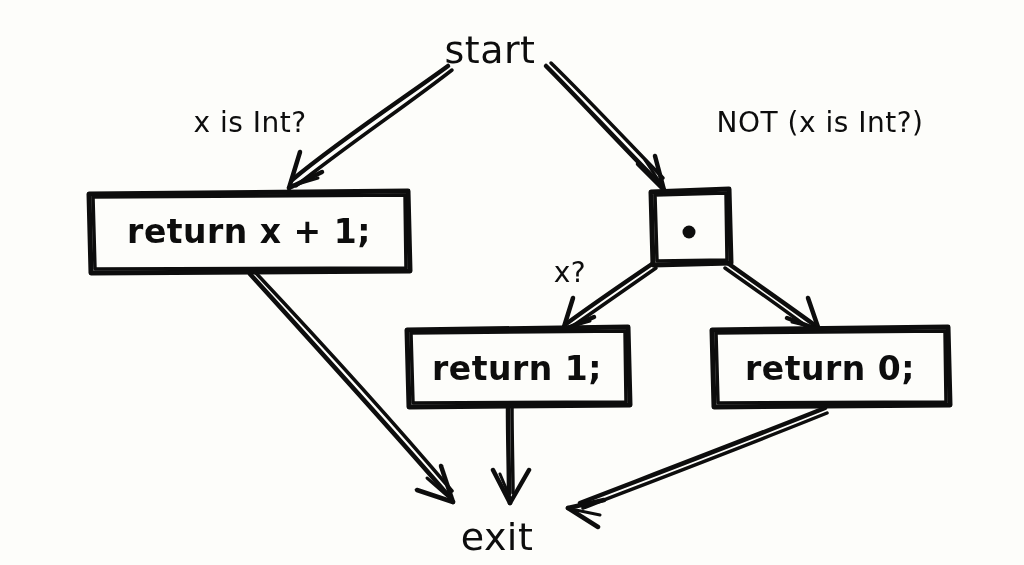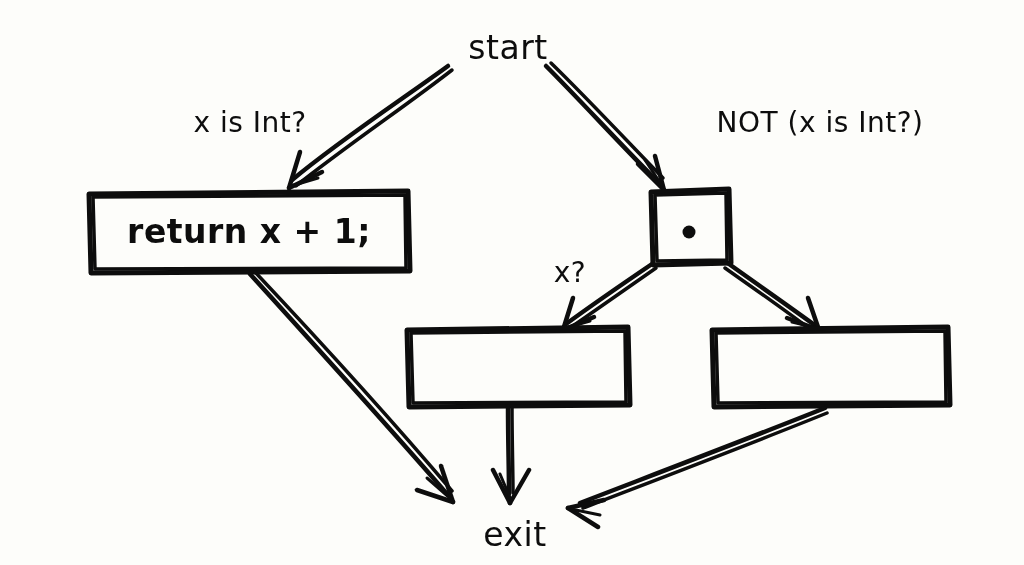--- a/index.html
+++ b/index.html
@@ -49,23 +49,22 @@
   }
   .node-text {
     font-size: 33px;
     font-weight: 700;
   }
   .edge-text {
     font-size: 28px;
     font-weight: 500;
   }
   .term-text {
-    font-size: 33px;
+    font-size: 38px;
     font-weight: 500;
-    margin-left: 18px;
   }
   .center-x {
     transform: translateX(-50%);
   }
 </style>
 </head>
 <body>
 
 <div id="canvas">
 
@@ -158,17 +157,19 @@
 
   <div class="lbl edge-text center-x" style="left:250px; top:106px;text-align:center;">x is Int?</div>
 
   <div class="lbl edge-text center-x" style="left:820px; top:106px;">NOT (x is Int?)</div>
 
   <div class="lbl node-text center-x" style="left:249px; top:212px;">return x + 1;</div>
 
   <div class="lbl edge-text center-x" style="left:570px; top:256px;">x?</div>
 
 
+  <div class="lbl node-text center-x" style="left:517px; top:349px;">return 1;</div>
 
+  <div class="lbl node-text center-x" style="left:830px; top:349px;">return 0;</div>
 
   <div class="lbl term-text center-x" style="left:497px; top:515px;">exit</div>
 
 </div>
 
 </body></html>

